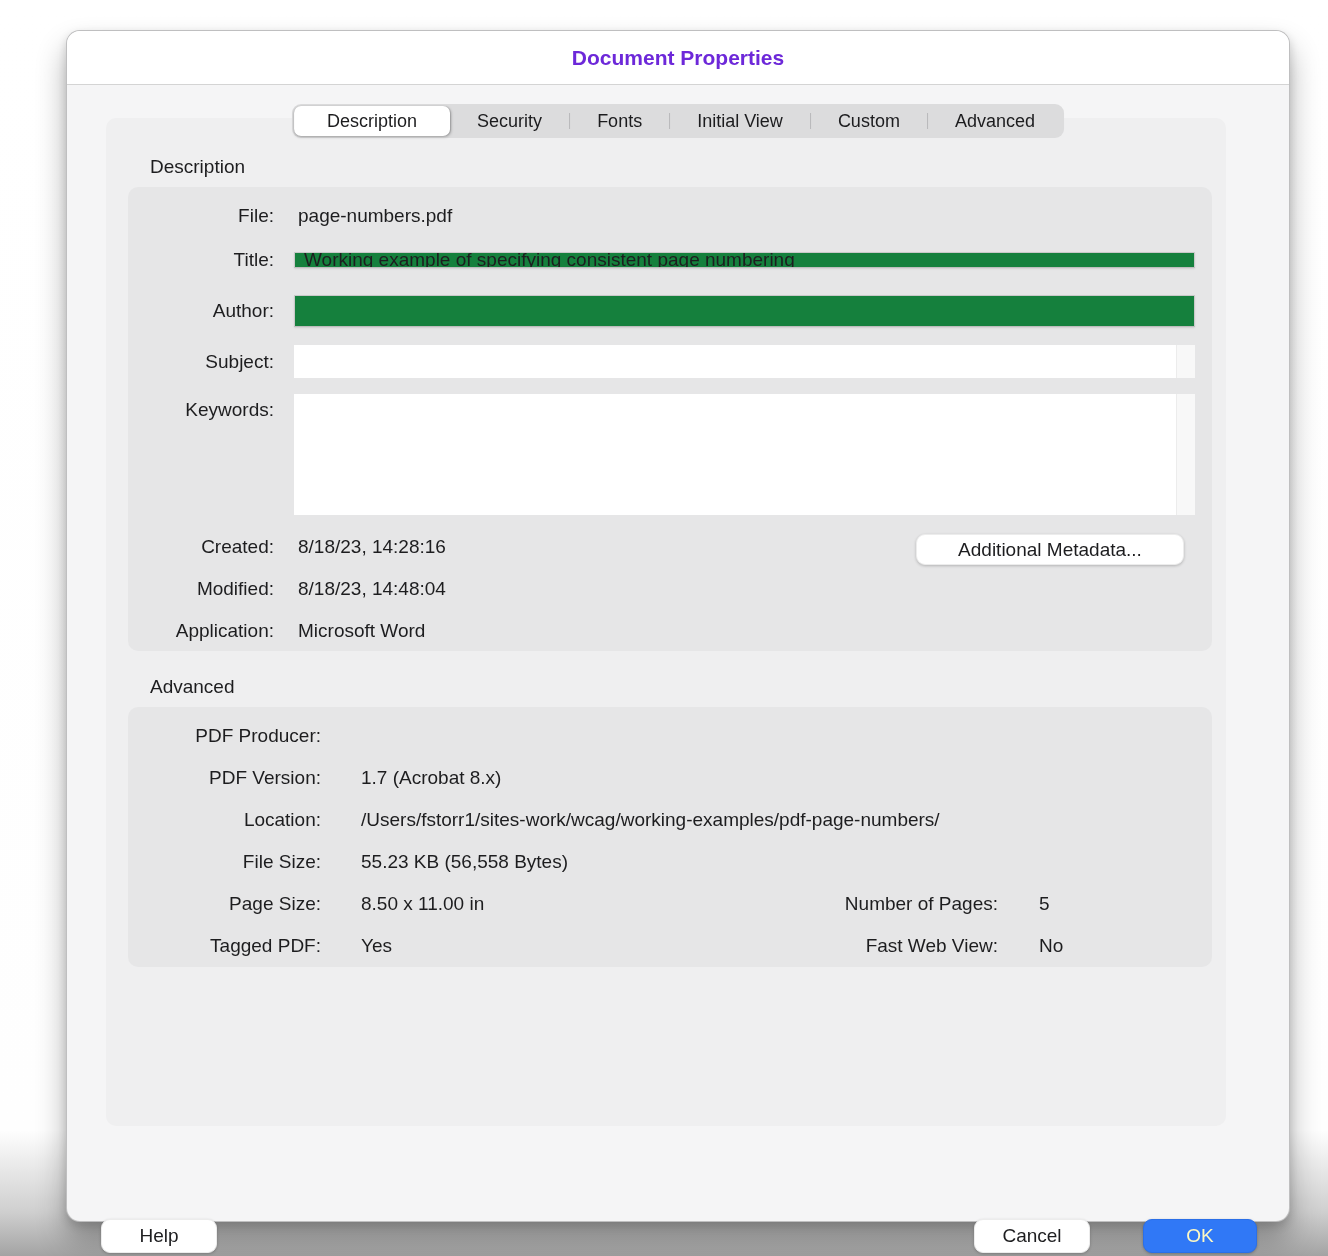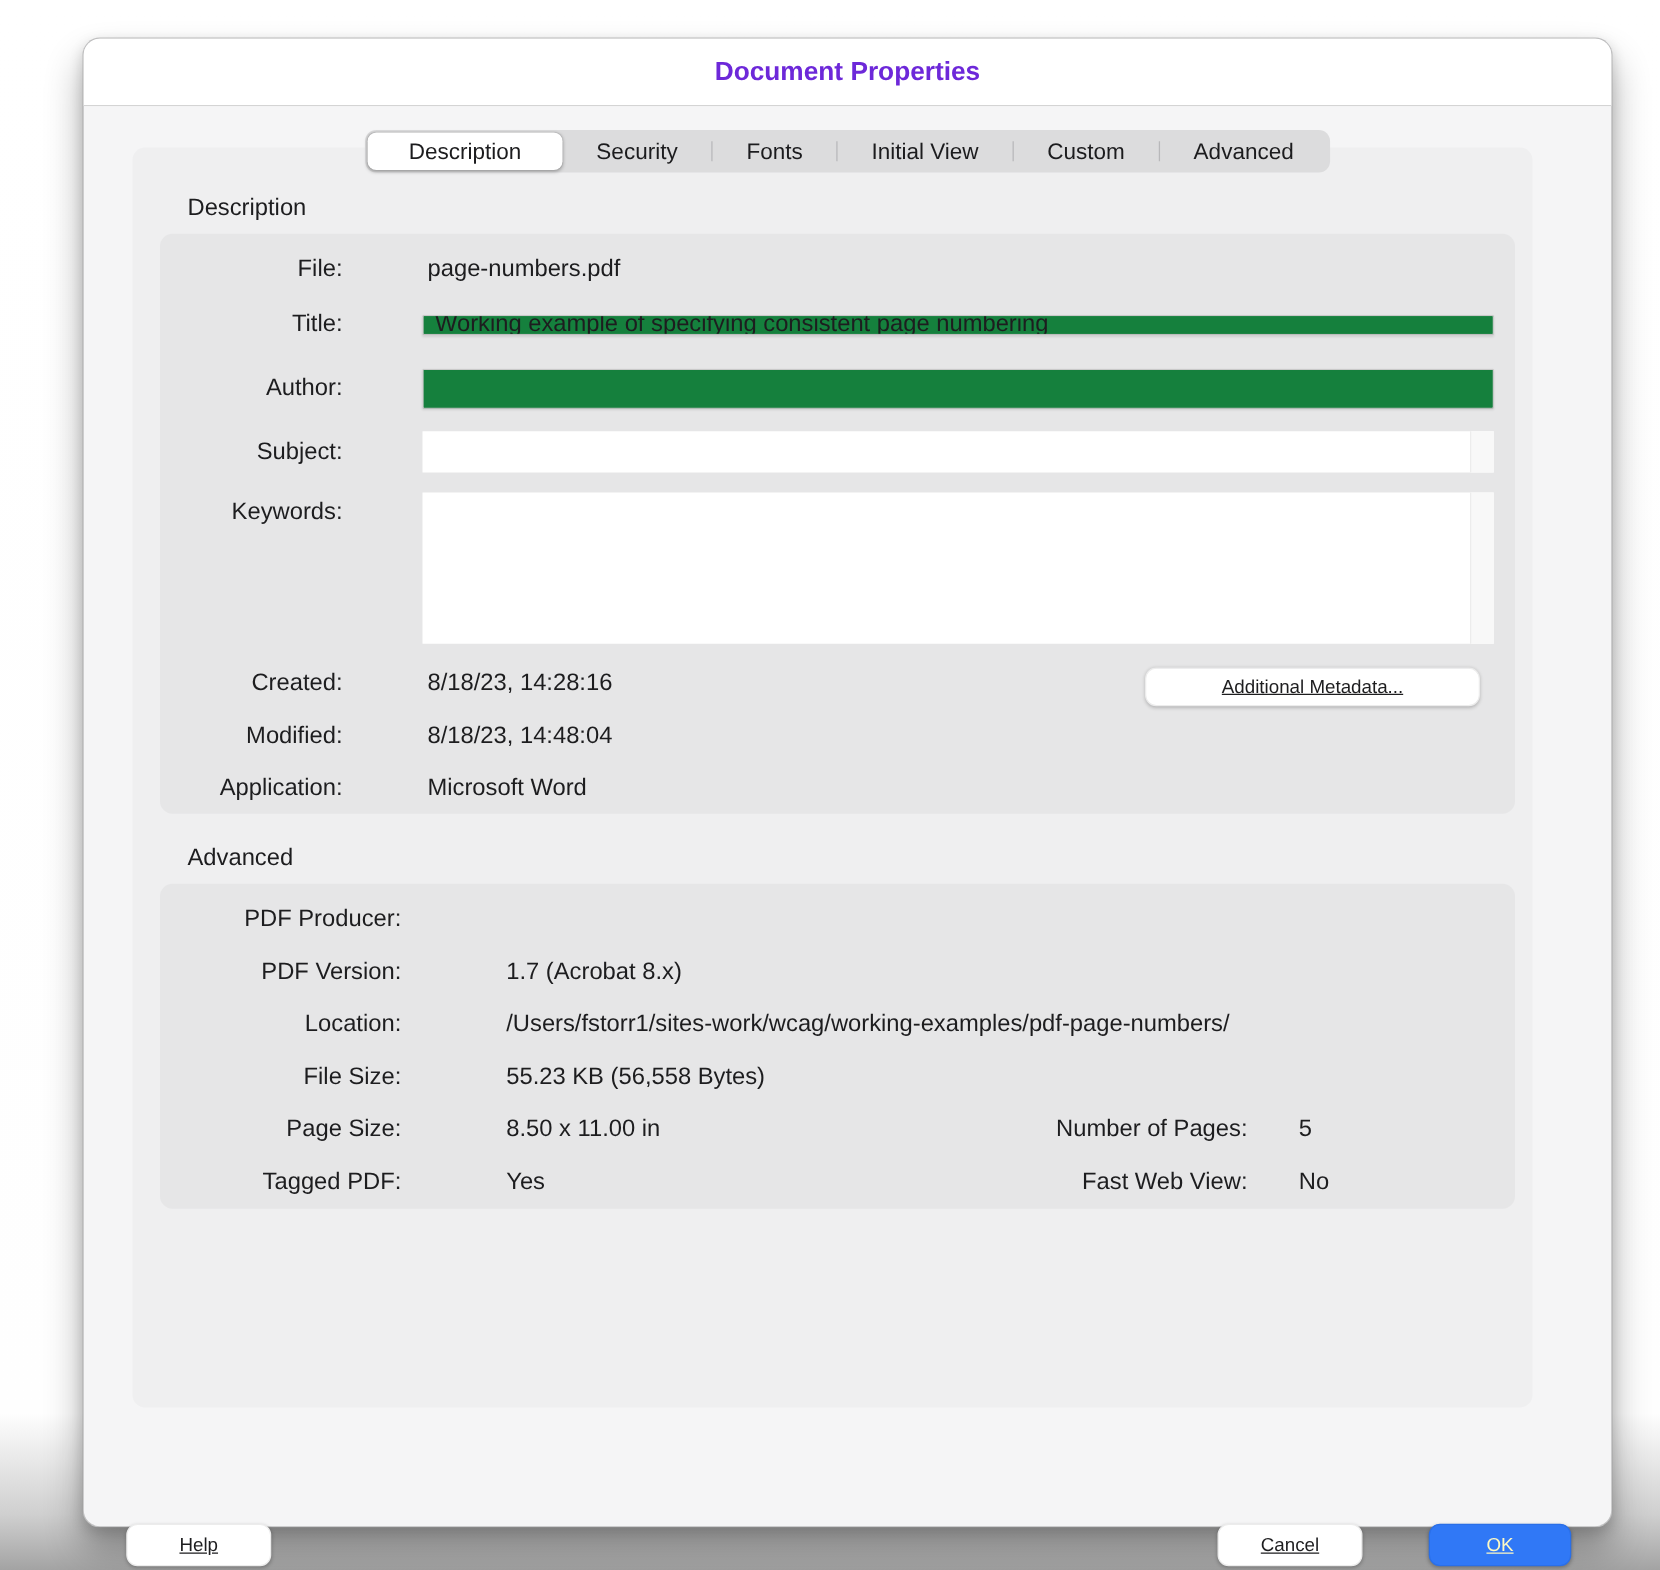--- a/index.html
+++ b/index.html
@@ -51,21 +51,21 @@
   .heading-description { top:38px; }
   .heading-advanced { top:558px; }
 
   .groupbox {
     position:absolute; left:22px; width:1084px;
     background:#e6e6e7; border-radius:10px;
   }
   .gb1 { top:69px; height:464px; }
   .gb2 { top:589px; height:260px; }
 
-  .row { position:absolute; left:0; right:17px; display:flex; align-items:center; height:28px; font-size:19px;gap:44px; }
+  .row { position:absolute; left:0; right:17px; display:flex; align-items:center; height:28px; font-size:19px; }
   .lbl { flex:none; width:146px; text-align:right; color:#1d1d1f; }
   .val { margin-left:24px; white-space:nowrap; }
 
   .r-file{ top:15px; } .r-created{ top:346px; } .r-modified{ top:388px; } .r-application{ top:430px; }
   .r-title{ top:65px; height:16px; } .r-author{ top:108px; height:32px; }
   .r-subject{ top:158px; height:33px; } .r-keywords{ top:207px; height:121px; align-items:flex-start; }
   .r-keywords .lbl{ margin-top:3px; line-height:26px; }
 
   .field {
     flex:1; margin-left:20px; height:100%;
@@ -79,23 +79,23 @@
     border:none; background:transparent; font-family:inherit; font-size:19px;
     color:#1d1d1f; padding:2px 9px; outline:none; resize:none;
   }
   .scroll-track {
     position:absolute; top:0; right:0; width:19px; height:100%;
     background:#f8f8f8; border-left:1px solid #ececec;
   }
 
   .btn {
     display:flex; align-items:center; justify-content:center;
-    font-size:15px; color:#1d1d1f; background:#ffffff;
+    font-size:19px; color:#1d1d1f; background:#ffffff;
     border:1px solid #ececec; border-radius:9px;
-    box-shadow:0 1px 3px rgba(0,0,0,0.22); cursor:default; white-space:nowrap;text-decoration:underline;
+    box-shadow:0 1px 3px rgba(0,0,0,0.22); cursor:default; white-space:nowrap;
   }
   .btn-metadata { position:absolute; left:788px; top:347px; width:268px; height:31px; }
 
   .gb2 .lbl { width:193px; }
   .gb2 .val { margin-left:40px; }
   .a-r0{ top:15px; } .a-r1{ top:57px; } .a-r2{ top:99px; } .a-r3{ top:141px; } .a-r4{ top:183px; } .a-r5{ top:225px; }
   .col2 { position:absolute; left:520px; top:0; height:100%; display:flex; align-items:center; font-size:19px; }
   .col2 .lbl { width:350px; }
   .col2 .val { margin-left:41px; }
 

